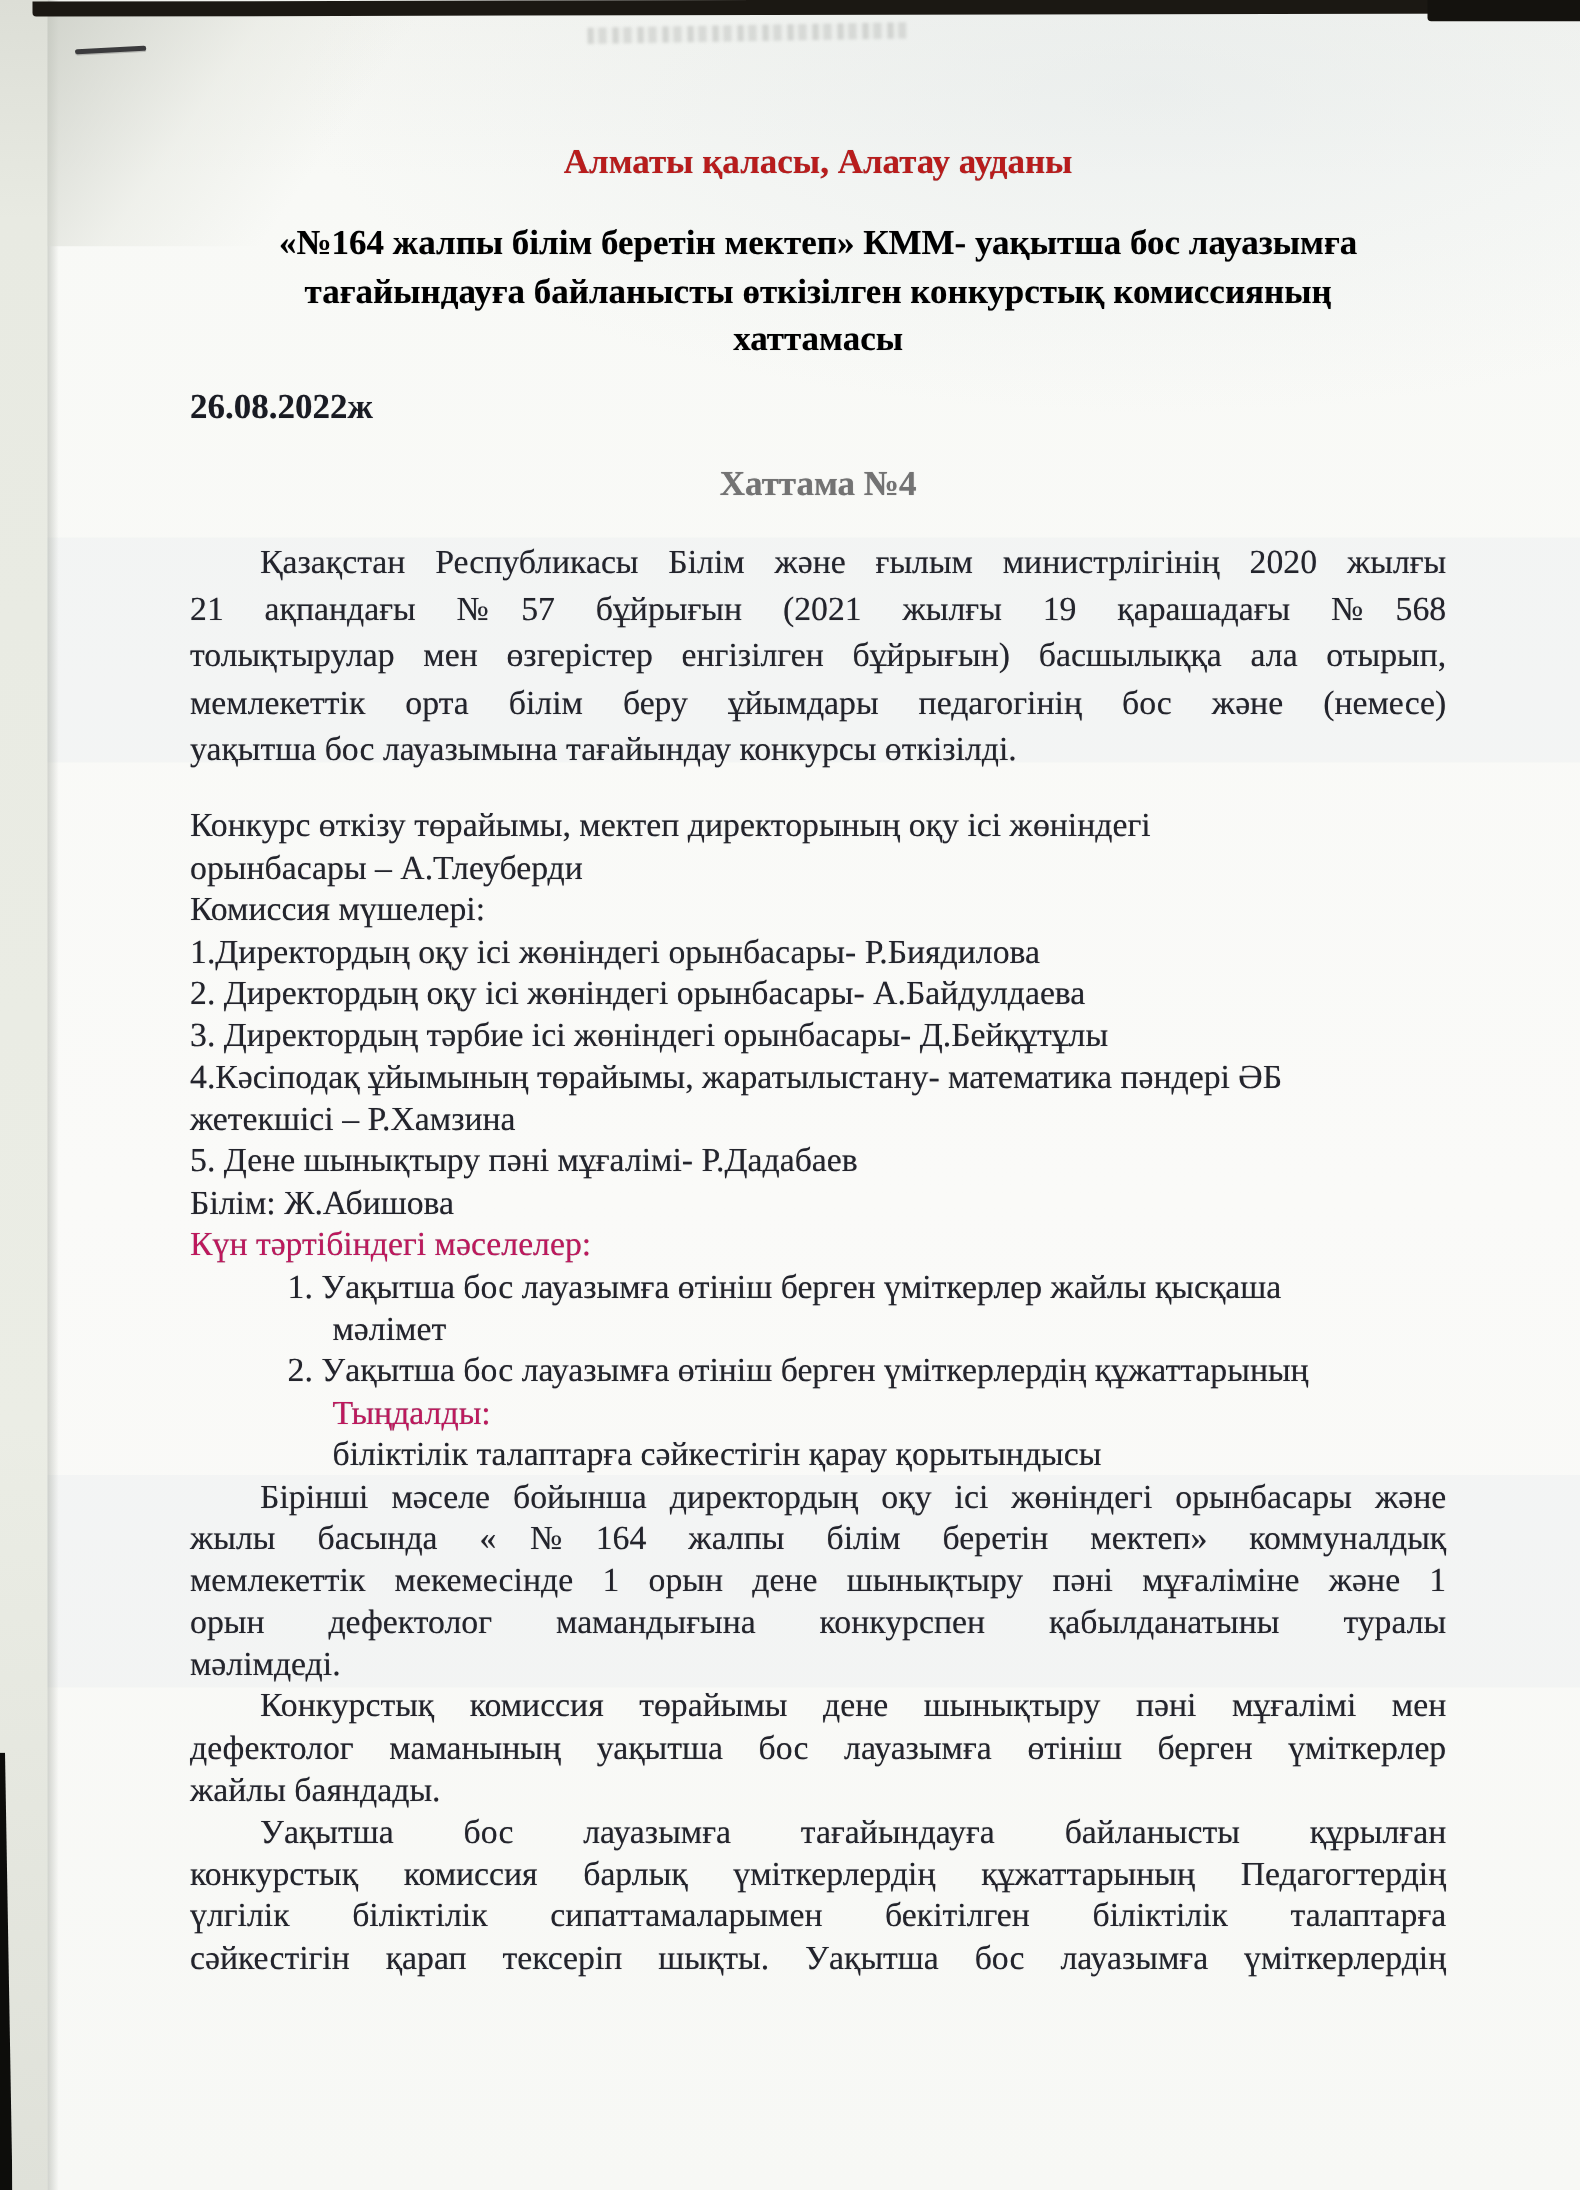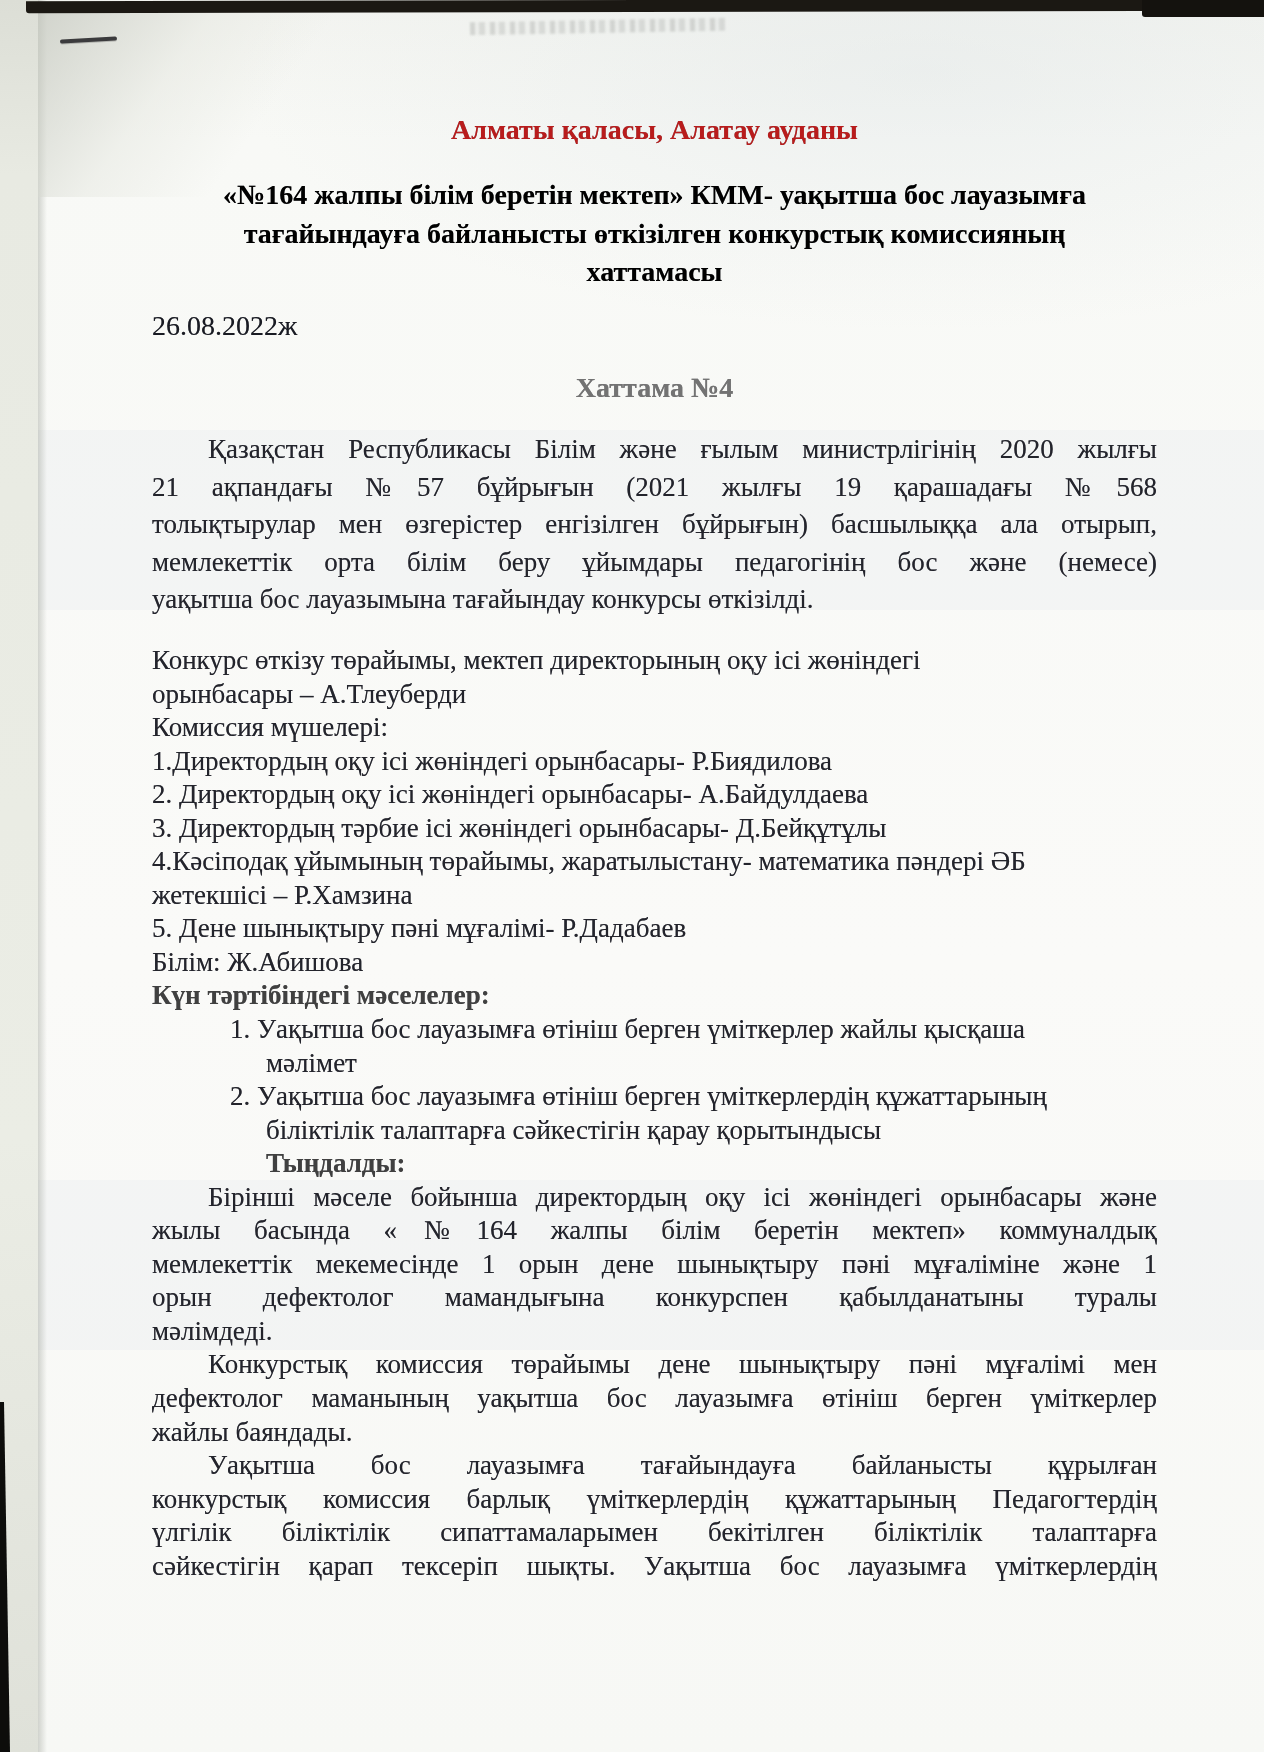--- a/index.html
+++ b/index.html
@@ -35,31 +35,31 @@
     transform:rotate(-1deg);filter:blur(1.1px);
     background:repeating-linear-gradient(90deg,rgba(105,107,103,0.40) 0 5px,rgba(105,107,103,0.06) 5px 9px,
       rgba(105,107,103,0.32) 9px 15px,rgba(105,107,103,0.03) 15px 20px);}
 
   
   .content{position:absolute;left:152px;top:0;width:1005px;height:100%;color:#23242c;
     text-shadow:0 0 0.6px rgba(35,36,44,0.5);}
   .h-region{position:absolute;top:114px;width:100%;text-align:center;font-weight:700;font-size:28px;color:#b91c1c;}
   .h-title{position:absolute;top:176px;width:100%;text-align:center;font-weight:700;font-size:28px;
     line-height:38.5px;color:#000000;}
-  .h-date{position:absolute;top:310px;left:0;font-weight:400;font-size:28px;color:#191b23;text-align:center;}
+  .h-date{position:absolute;top:310px;left:0;font-weight:700;font-size:28px;color:#191b23;text-align:center;}
   .h-protocol{position:absolute;top:372px;width:100%;text-align:center;font-weight:700;font-size:28px;color:#737373;}
 
   .intro{position:absolute;top:431px;width:100%;font-size:27px;line-height:37.6px;}
   .flow{position:absolute;top:644px;width:100%;font-size:27px;line-height:33.55px;}
   .ln{width:100%;}
   .j{text-align:justify;text-align-last:justify;}
   .ind{padding-left:56px;width:calc(100% - 56px);}
   .num{padding-left:78px;width:calc(100% - 78px);}
   .cont{padding-left:114px;width:calc(100% - 114px);}
-  .bold{font-weight:700;color:#404040;}
+  .bold{font-weight:400;color:#be185d;}
 </style>
 </head>
 <body>
 
 <div class="root">
   <div class="strip"></div>
   <div class="page"></div>
   <div class="band b1"></div>
   <div class="band b2"></div>
   <div class="edge-shadow"></div>
@@ -99,23 +99,23 @@
       <div class="ln">3. Директордың тәрбие ісі жөніндегі орынбасары- Д.Бейқұтұлы</div>
       <div class="ln">4.Кәсіподақ ұйымының төрайымы, жаратылыстану- математика пәндері ӘБ</div>
       <div class="ln">жетекшісі – Р.Хамзина</div>
       <div class="ln">5. Дене шынықтыру пәні мұғалімі- Р.Дадабаев</div>
       <div class="ln">Білім: Ж.Абишова</div>
 
       <div class="ln bold">Күн тәртібіндегі мәселелер:</div>
       <div class="ln num">1. Уақытша бос лауазымға өтініш берген үміткерлер жайлы қысқаша</div>
       <div class="ln cont">мәлімет</div>
       <div class="ln num">2. Уақытша бос лауазымға өтініш берген үміткерлердің құжаттарының</div>
+      <div class="ln cont bold">Тыңдалды:</div>
+
       <div class="ln cont">біліктілік талаптарға сәйкестігін қарау қорытындысы</div>
-
-      <div class="ln cont bold">Тыңдалды:</div>
 
       <div class="ln j ind">Бірінші мәселе бойынша директордың оқу ісі жөніндегі орынбасары және</div>
       <div class="ln j">жылы басында «№164 жалпы білім беретін мектеп» коммуналдық</div>
       <div class="ln j">мемлекеттік мекемесінде 1 орын дене шынықтыру пәні мұғаліміне және 1</div>
       <div class="ln j">орын дефектолог мамандығына конкурспен қабылданатыны туралы</div>
       <div class="ln">мәлімдеді.</div>
 
       <div class="ln j ind">Конкурстық комиссия төрайымы дене шынықтыру пәні мұғалімі мен</div>
       <div class="ln j">дефектолог маманының уақытша бос лауазымға өтініш берген үміткерлер</div>
       <div class="ln">жайлы баяндады.</div>

